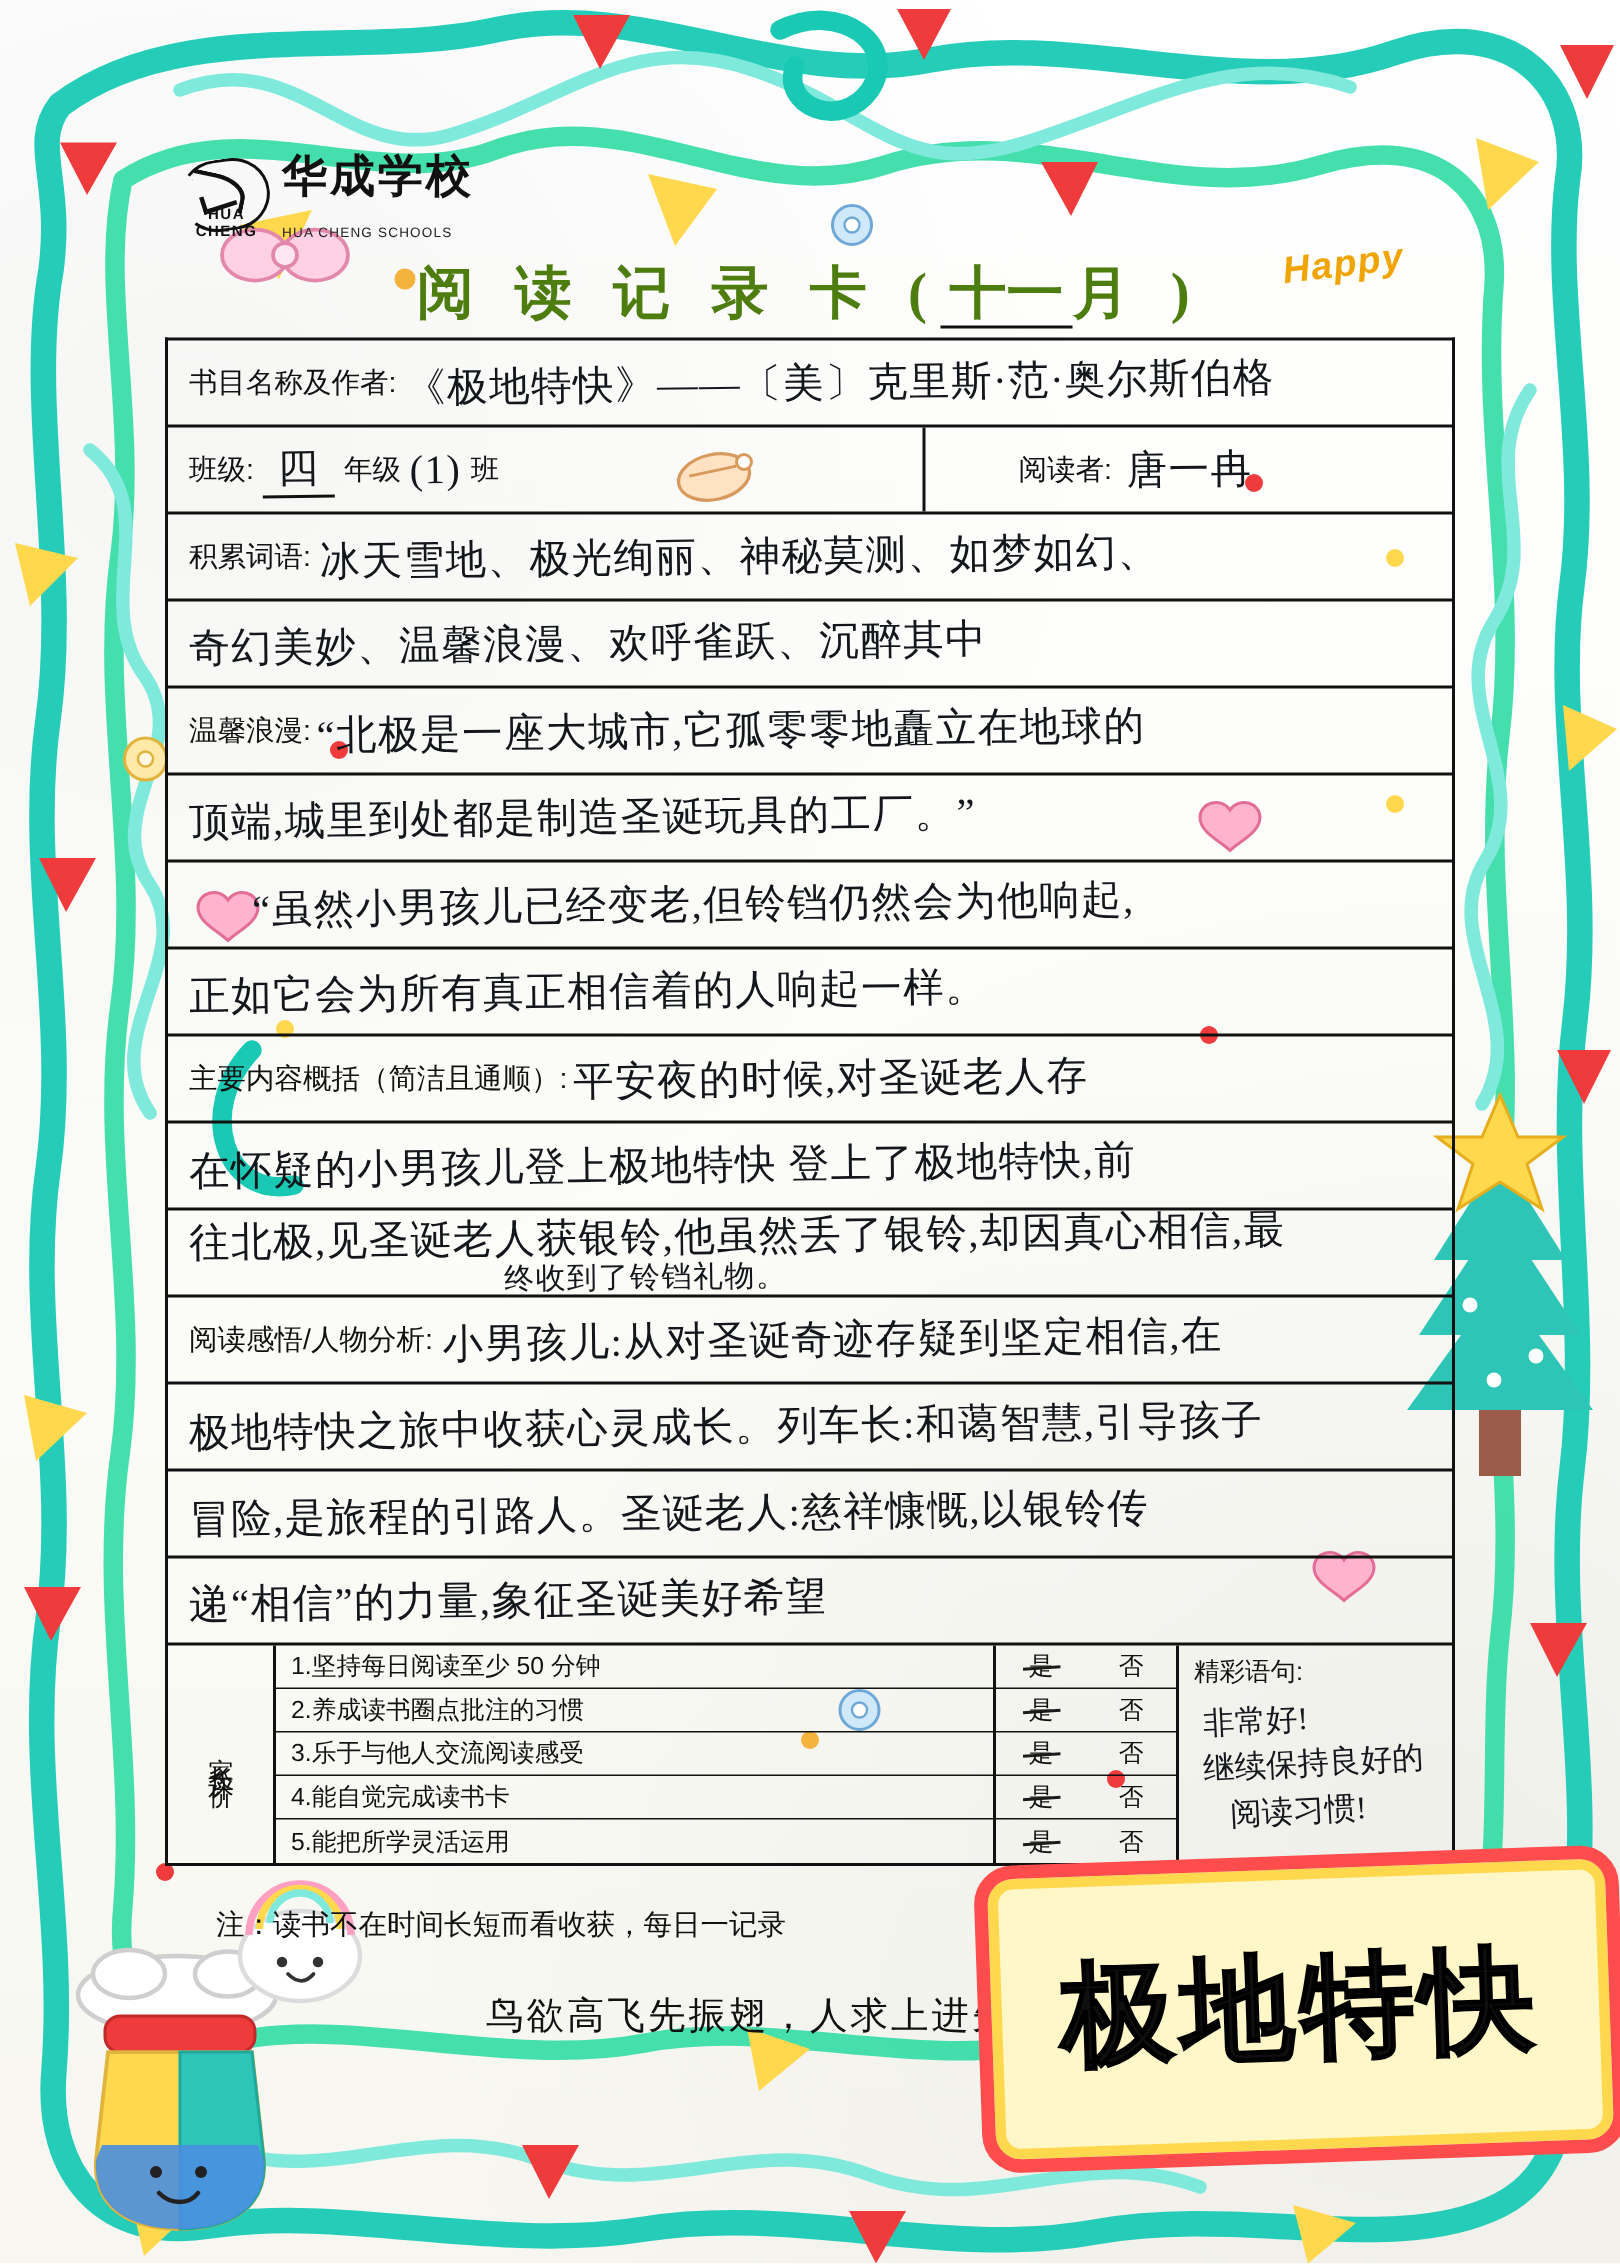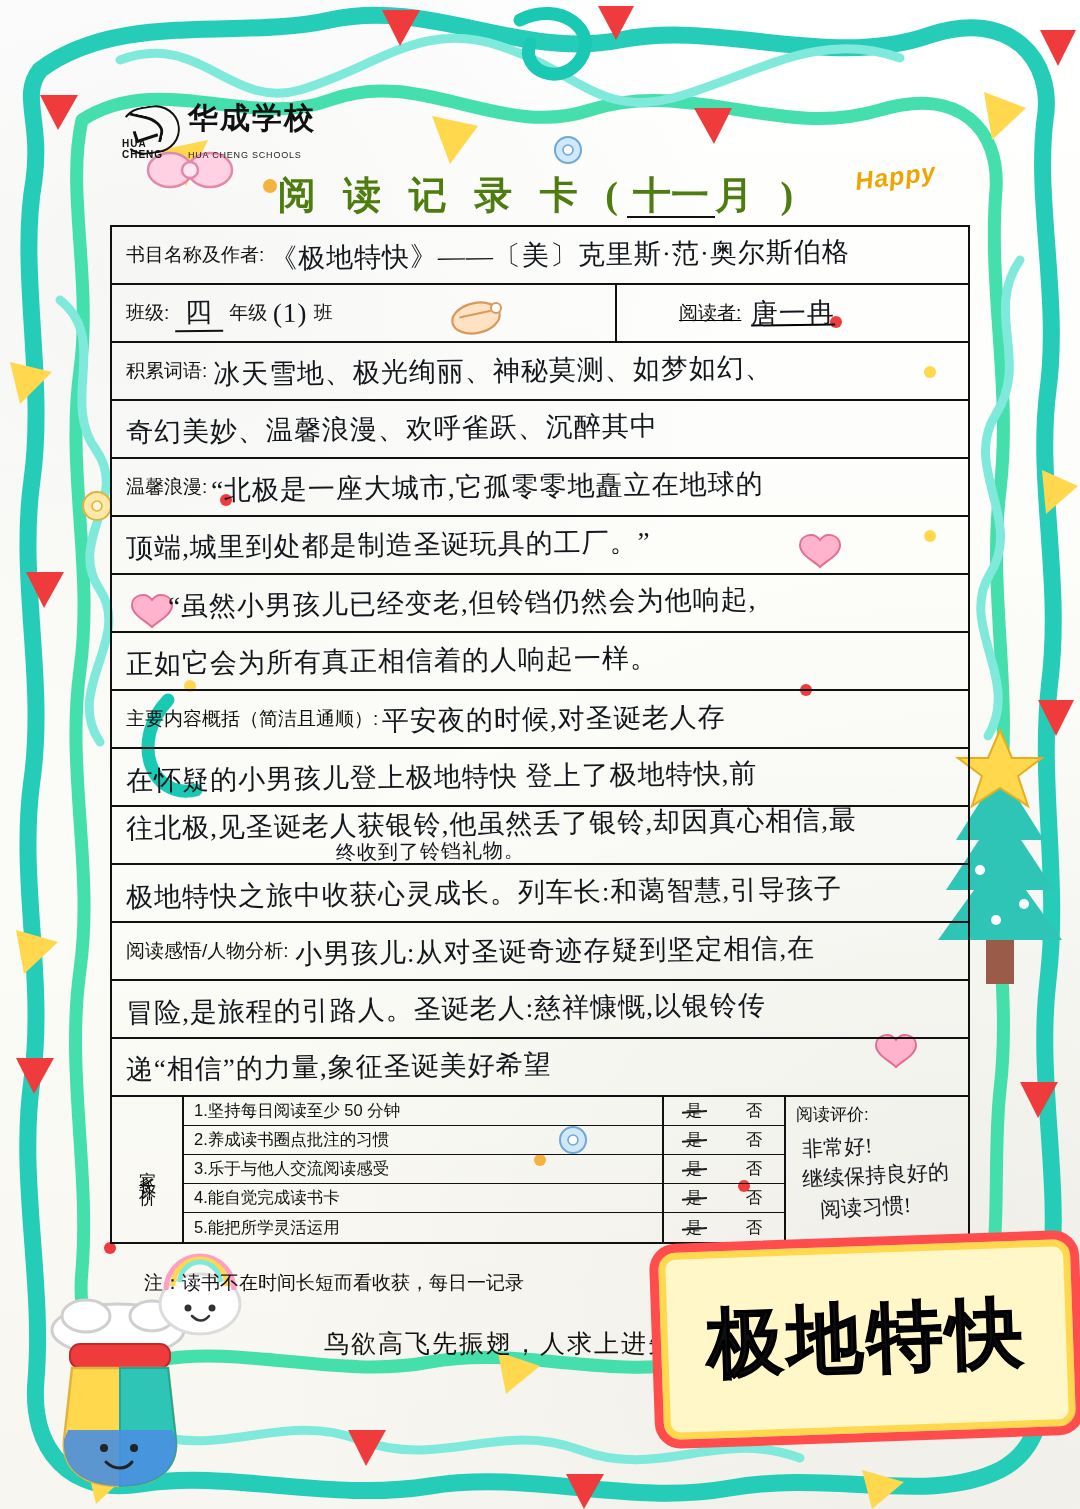--- a/index.html
+++ b/index.html
@@ -91,20 +91,21 @@
     transform: rotate(-18deg);
   }
   #logo-en {
     position: absolute;
     left: 4px;
     bottom: -2px;
     font-size: 10px;
     letter-spacing: 1px;
     color: #111;
     font-weight: 700;
+    text-align: center;
   }
   #logo-text {
     display: flex;
     flex-direction: column;
     justify-content: center;
     gap: 14px;
   }
   #logo-cn {
     font-size: 30px;
     font-weight: 800;
@@ -199,21 +200,20 @@
     box-sizing: border-box;
     height: 100%;
   }
   .cell-right {
     flex: 1;
     display: flex;
     align-items: center;
     padding-left: 14px;
     box-sizing: border-box;
     height: 100%;
-    text-decoration: underline;
   }
 
   
   #fam {
     display: flex;
     border-bottom: 2px solid #111;
   }
   #fam-label {
     flex: 0 0 72px;
     border-right: 2px solid #111;
@@ -545,25 +545,25 @@
       </div>
       <div class="row r-h">
         <span class="hw">在怀疑的小男孩儿登上极地特快 登上了极地特快,前</span>
       </div>
       <div class="row r-h" style="flex-direction:column;align-items:flex-start;justify-content:center;">
         <span class="hw">往北极,见圣诞老人获银铃,他虽然丢了银铃,却因真心相信,最</span>
         <span class="hw hw-sm" style="margin-left:210px;font-size:20px;margin-top:-4px;">终收到了铃铛礼物。</span>
       </div>
 
       <div class="row r-h">
-        <span class="hw">极地特快之旅中收获心灵成长。列车长:和蔼智慧,引导孩子</span>
-      </div>
-      <div class="row r-h">
         <span class="label">阅读感悟/人物分析:</span>
         <span class="hw" style="margin-left:6px;">小男孩儿:从对圣诞奇迹存疑到坚定相信,在</span>
+      </div>
+      <div class="row r-h">
+        <span class="hw">极地特快之旅中收获心灵成长。列车长:和蔼智慧,引导孩子</span>
       </div>
       <div class="row r-h">
         <span class="hw">冒险,是旅程的引路人。圣诞老人:慈祥慷慨,以银铃传</span>
       </div>
       <div class="row r-h">
         <span class="hw">递“相信”的力量,象征圣诞美好希望</span>
       </div>
 
       <div id="fam">
         <div id="fam-label">
@@ -592,21 +592,21 @@
           <div class="yn-row">
             <span class="yn-yes">是</span>
             <span>否</span>
           </div>
           <div class="yn-row">
             <span class="yn-yes">是</span>
             <span>否</span>
           </div>
         </div>
         <div id="fam-comment">
-          <div class="label">阅读评价:</div>
+          <div class="label">精彩语句:</div>
           <div class="comment-hw">非常好!</div>
           <div class="comment-hw" style="margin-top:0;">继续保持良好的</div>
           <div class="comment-hw" style="margin-top:0;margin-left:24px;">阅读习惯!</div>
         </div>
       </div>
 
     </div>
 
     <div id="note">注：读书不在时间长短而看收获，每日一记录</div>
     <div id="slogan">鸟欲高飞先振翅，人求上进先读书。</div>

